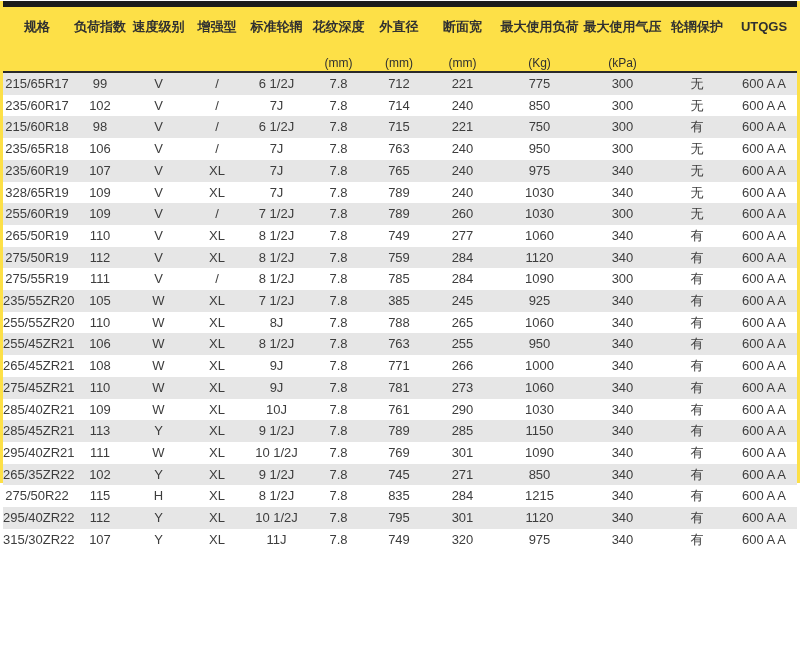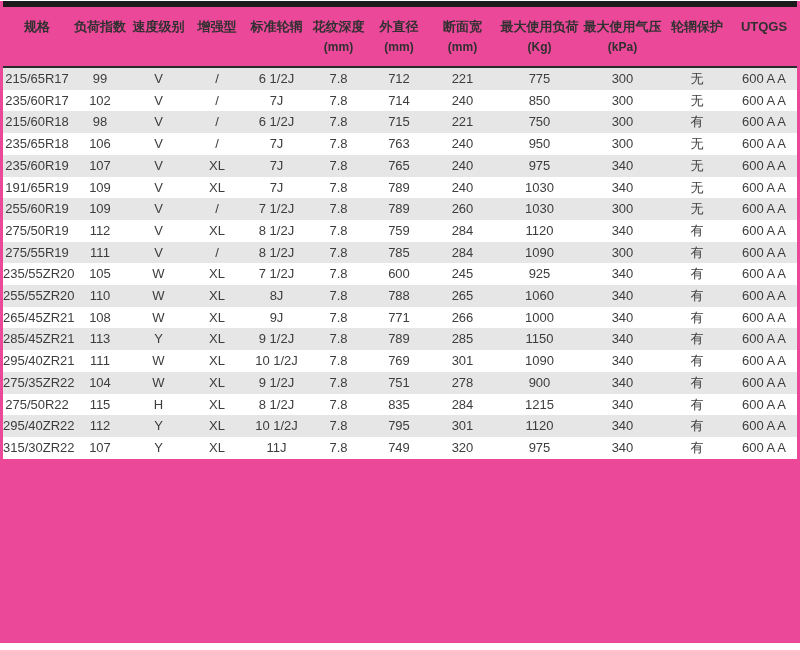--- a/index.html
+++ b/index.html
@@ -6,22 +6,22 @@
     margin: 0;
     padding: 0;
     background: #ffffff;
     width: 800px;
     height: 650px;
     overflow: hidden;
     font-family: "Liberation Sans", "DejaVu Sans", sans-serif;
   }
   .page {
     width: 800px;
-    height: 642px;
-    background: #ec4899;
+    height: 482px;
+    background: #fde047;
     position: relative;
   }
   .top-bar {
     margin: 1px 3px 0 3px;
     height: 6px;
     background: #1b1b1b;
   }
   table.spec-table {
     width: 794px;
     margin: 0 3px;
@@ -36,22 +36,22 @@
     font-weight: 700;
     color: #303030;
     text-align: center;
     border-bottom: 2px solid #2a2a2a;
     line-height: 16px;
   }
   thead th .col-label { display: block; }
   thead th .col-unit {
     display: block;
     font-size: 12px;
-    font-weight: 700;
-    margin-top: 4px;
+    font-weight: 400;
+    margin-top: 20px;
   }
   tbody tr { height: 21.7px; }
   tbody tr:nth-child(odd) { background: #e6e6e6; }
   tbody tr:nth-child(even) { background: #ffffff; }
   tbody td {
     padding: 0;
     text-align: center;
     font-size: 13px;
     color: #3d3d3d;
     line-height: 21.7px;
@@ -202,21 +202,21 @@
           <td>7J</td>
           <td>7.8</td>
           <td>765</td>
           <td>240</td>
           <td>975</td>
           <td>340</td>
           <td>无</td>
           <td>600 A A</td>
         </tr>
         <tr>
-          <td>191/65R19</td>
+          <td>328/65R19</td>
           <td>109</td>
           <td>V</td>
           <td>XL</td>
           <td>7J</td>
           <td>7.8</td>
           <td>789</td>
           <td>240</td>
           <td>1030</td>
           <td>340</td>
           <td>无</td>
@@ -230,20 +230,34 @@
           <td>7 1/2J</td>
           <td>7.8</td>
           <td>789</td>
           <td>260</td>
           <td>1030</td>
           <td>300</td>
           <td>无</td>
           <td>600 A A</td>
         </tr>
         <tr>
+          <td>265/50R19</td>
+          <td>110</td>
+          <td>V</td>
+          <td>XL</td>
+          <td>8 1/2J</td>
+          <td>7.8</td>
+          <td>749</td>
+          <td>277</td>
+          <td>1060</td>
+          <td>340</td>
+          <td>有</td>
+          <td>600 A A</td>
+        </tr>
+        <tr>
           <td>275/50R19</td>
           <td>112</td>
           <td>V</td>
           <td>XL</td>
           <td>8 1/2J</td>
           <td>7.8</td>
           <td>759</td>
           <td>284</td>
           <td>1120</td>
           <td>340</td>
@@ -264,21 +278,21 @@
           <td>有</td>
           <td>600 A A</td>
         </tr>
         <tr>
           <td>235/55ZR20</td>
           <td>105</td>
           <td>W</td>
           <td>XL</td>
           <td>7 1/2J</td>
           <td>7.8</td>
-          <td>600</td>
+          <td>385</td>
           <td>245</td>
           <td>925</td>
           <td>340</td>
           <td>有</td>
           <td>600 A A</td>
         </tr>
         <tr>
           <td>255/55ZR20</td>
           <td>110</td>
           <td>W</td>
@@ -286,34 +300,76 @@
           <td>8J</td>
           <td>7.8</td>
           <td>788</td>
           <td>265</td>
           <td>1060</td>
           <td>340</td>
           <td>有</td>
           <td>600 A A</td>
         </tr>
         <tr>
+          <td>255/45ZR21</td>
+          <td>106</td>
+          <td>W</td>
+          <td>XL</td>
+          <td>8 1/2J</td>
+          <td>7.8</td>
+          <td>763</td>
+          <td>255</td>
+          <td>950</td>
+          <td>340</td>
+          <td>有</td>
+          <td>600 A A</td>
+        </tr>
+        <tr>
           <td>265/45ZR21</td>
           <td>108</td>
           <td>W</td>
           <td>XL</td>
           <td>9J</td>
           <td>7.8</td>
           <td>771</td>
           <td>266</td>
           <td>1000</td>
           <td>340</td>
           <td>有</td>
           <td>600 A A</td>
         </tr>
         <tr>
+          <td>275/45ZR21</td>
+          <td>110</td>
+          <td>W</td>
+          <td>XL</td>
+          <td>9J</td>
+          <td>7.8</td>
+          <td>781</td>
+          <td>273</td>
+          <td>1060</td>
+          <td>340</td>
+          <td>有</td>
+          <td>600 A A</td>
+        </tr>
+        <tr>
+          <td>285/40ZR21</td>
+          <td>109</td>
+          <td>W</td>
+          <td>XL</td>
+          <td>10J</td>
+          <td>7.8</td>
+          <td>761</td>
+          <td>290</td>
+          <td>1030</td>
+          <td>340</td>
+          <td>有</td>
+          <td>600 A A</td>
+        </tr>
+        <tr>
           <td>285/45ZR21</td>
           <td>113</td>
           <td>Y</td>
           <td>XL</td>
           <td>9 1/2J</td>
           <td>7.8</td>
           <td>789</td>
           <td>285</td>
           <td>1150</td>
           <td>340</td>
@@ -328,29 +384,29 @@
           <td>10 1/2J</td>
           <td>7.8</td>
           <td>769</td>
           <td>301</td>
           <td>1090</td>
           <td>340</td>
           <td>有</td>
           <td>600 A A</td>
         </tr>
         <tr>
-          <td>275/35ZR22</td>
-          <td>104</td>
-          <td>W</td>
+          <td>265/35ZR22</td>
+          <td>102</td>
+          <td>Y</td>
           <td>XL</td>
           <td>9 1/2J</td>
           <td>7.8</td>
-          <td>751</td>
-          <td>278</td>
-          <td>900</td>
+          <td>745</td>
+          <td>271</td>
+          <td>850</td>
           <td>340</td>
           <td>有</td>
           <td>600 A A</td>
         </tr>
         <tr>
           <td>275/50R22</td>
           <td>115</td>
           <td>H</td>
           <td>XL</td>
           <td>8 1/2J</td>

